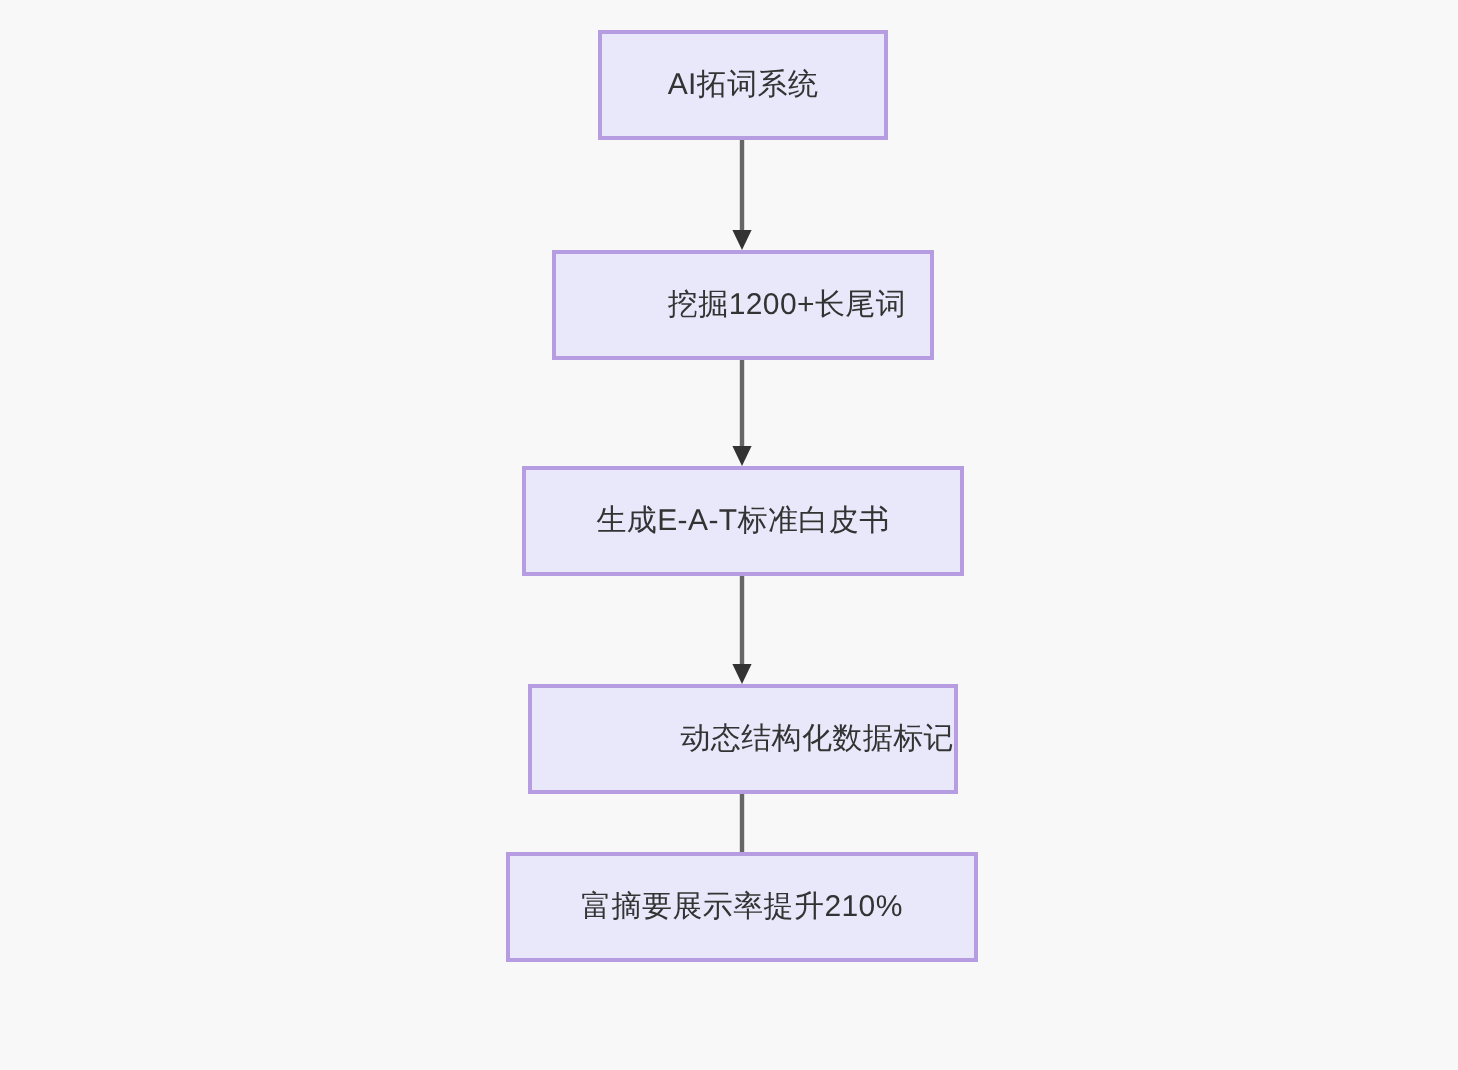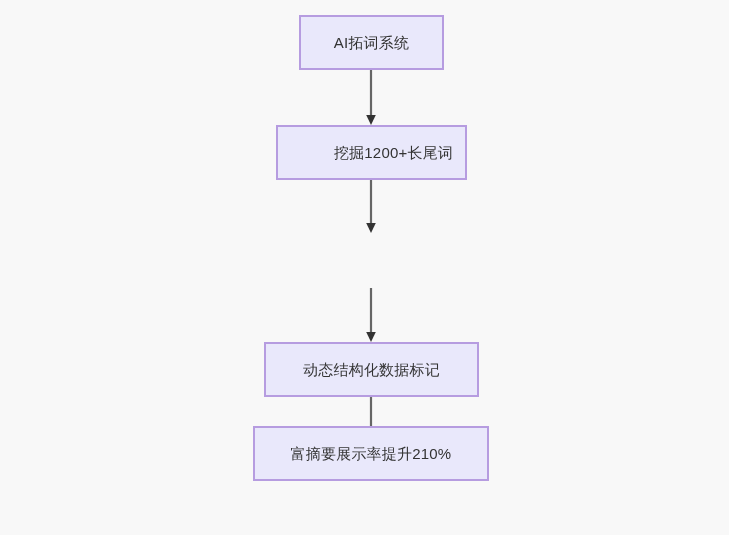--- a/index.html
+++ b/index.html
@@ -78,22 +78,25 @@
   </div>
 
   <div class="node" style="left:299px; top:15px; width:145px; height:55px;">
     <span class="node-label">AI拓词系统</span>
   </div>
 
   <div class="node" style="left:276px; top:125px; width:191px; height:55px;padding-left:44px;">
     <span class="node-label">挖掘1200+长尾词</span>
   </div>
 
+  <div class="node" style="left:261px; top:233px; width:221px; height:55px;">
+    <span class="node-label">生成E-A-T标准白皮书</span>
+  </div>
 
-  <div class="node" style="left:264px; top:342px; width:215px; height:55px;">
+  <div class="node" style="left:264px; top:342px; width:215px; height:55px;justify-content:flex-end;">
     <span class="node-label">动态结构化数据标记</span>
   </div>
 
   <div class="node" style="left:253px; top:426px; width:236px; height:55px;">
     <span class="node-label">富摘要展示率提升210%</span>
   </div>
 
 </div>
 
 </body></html>

